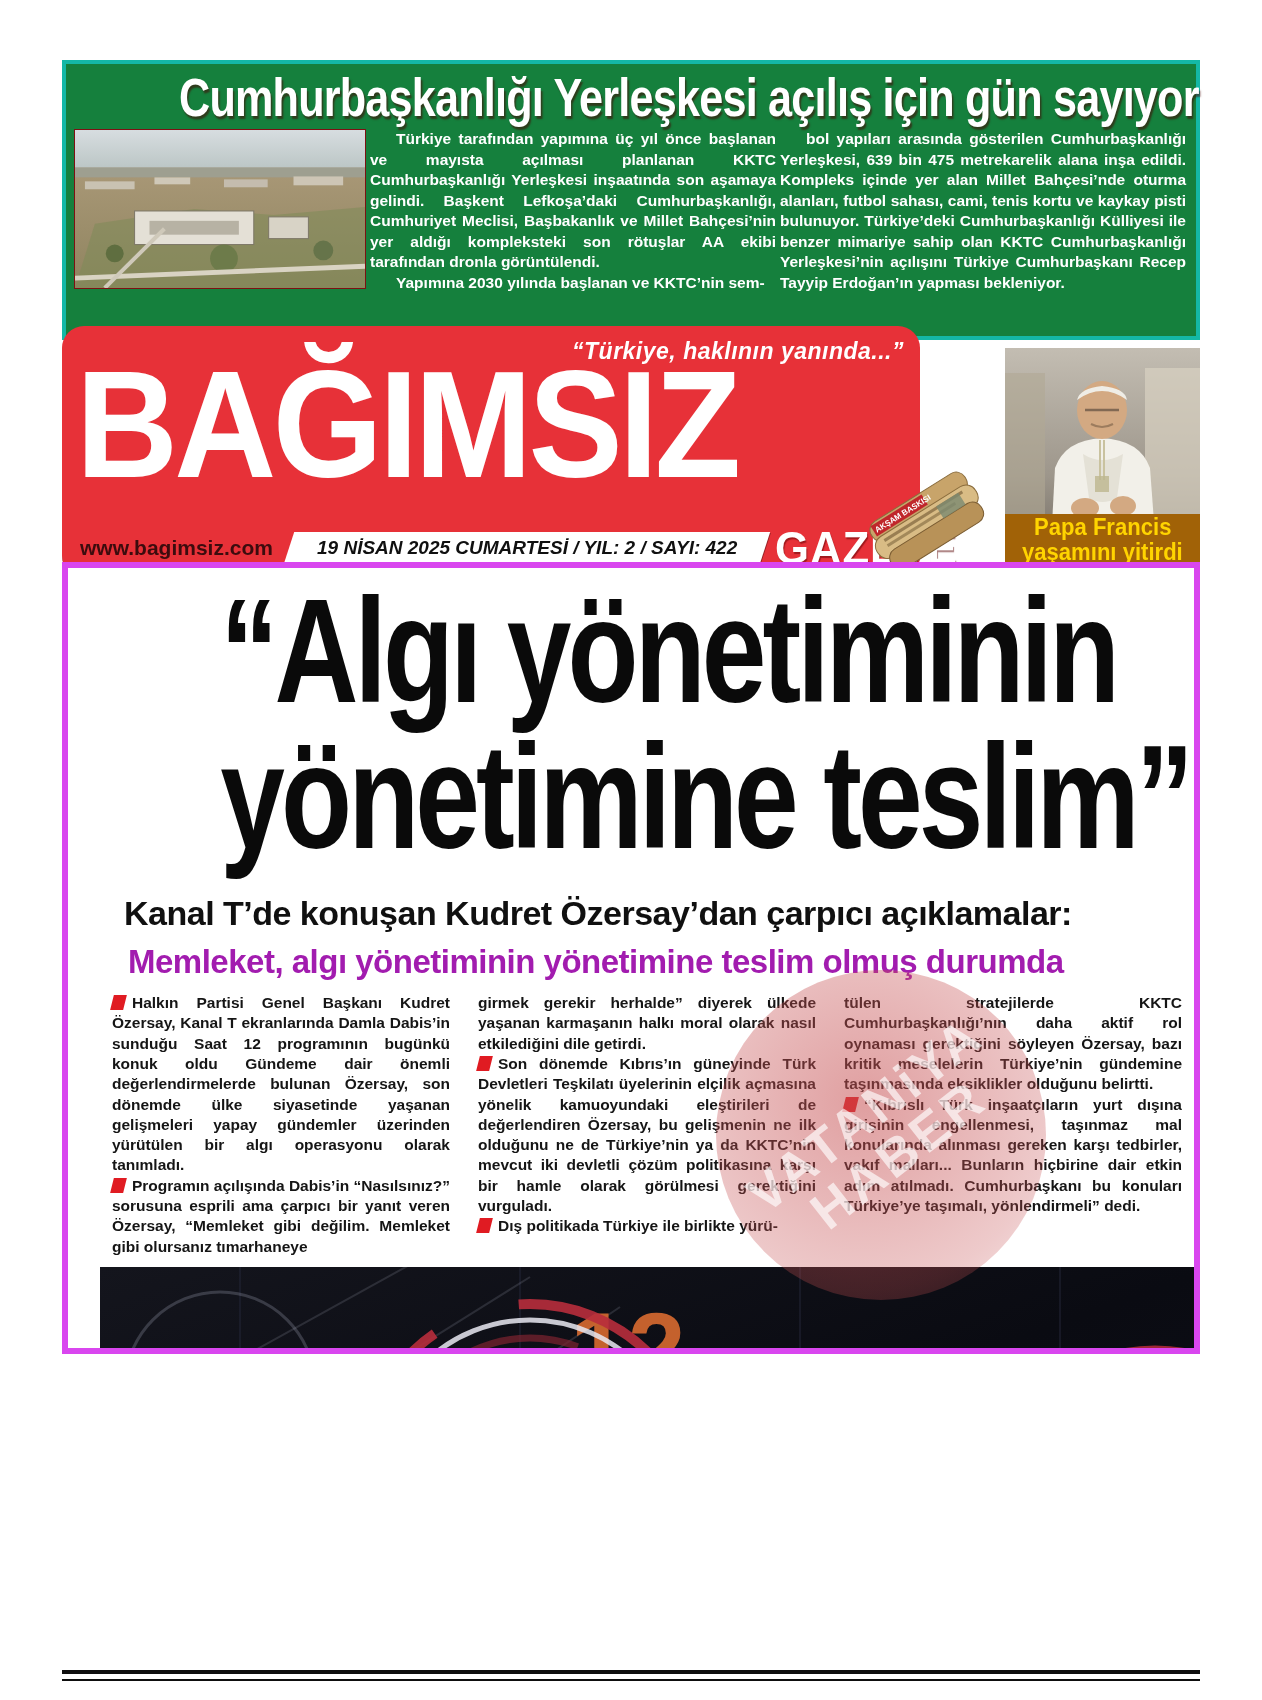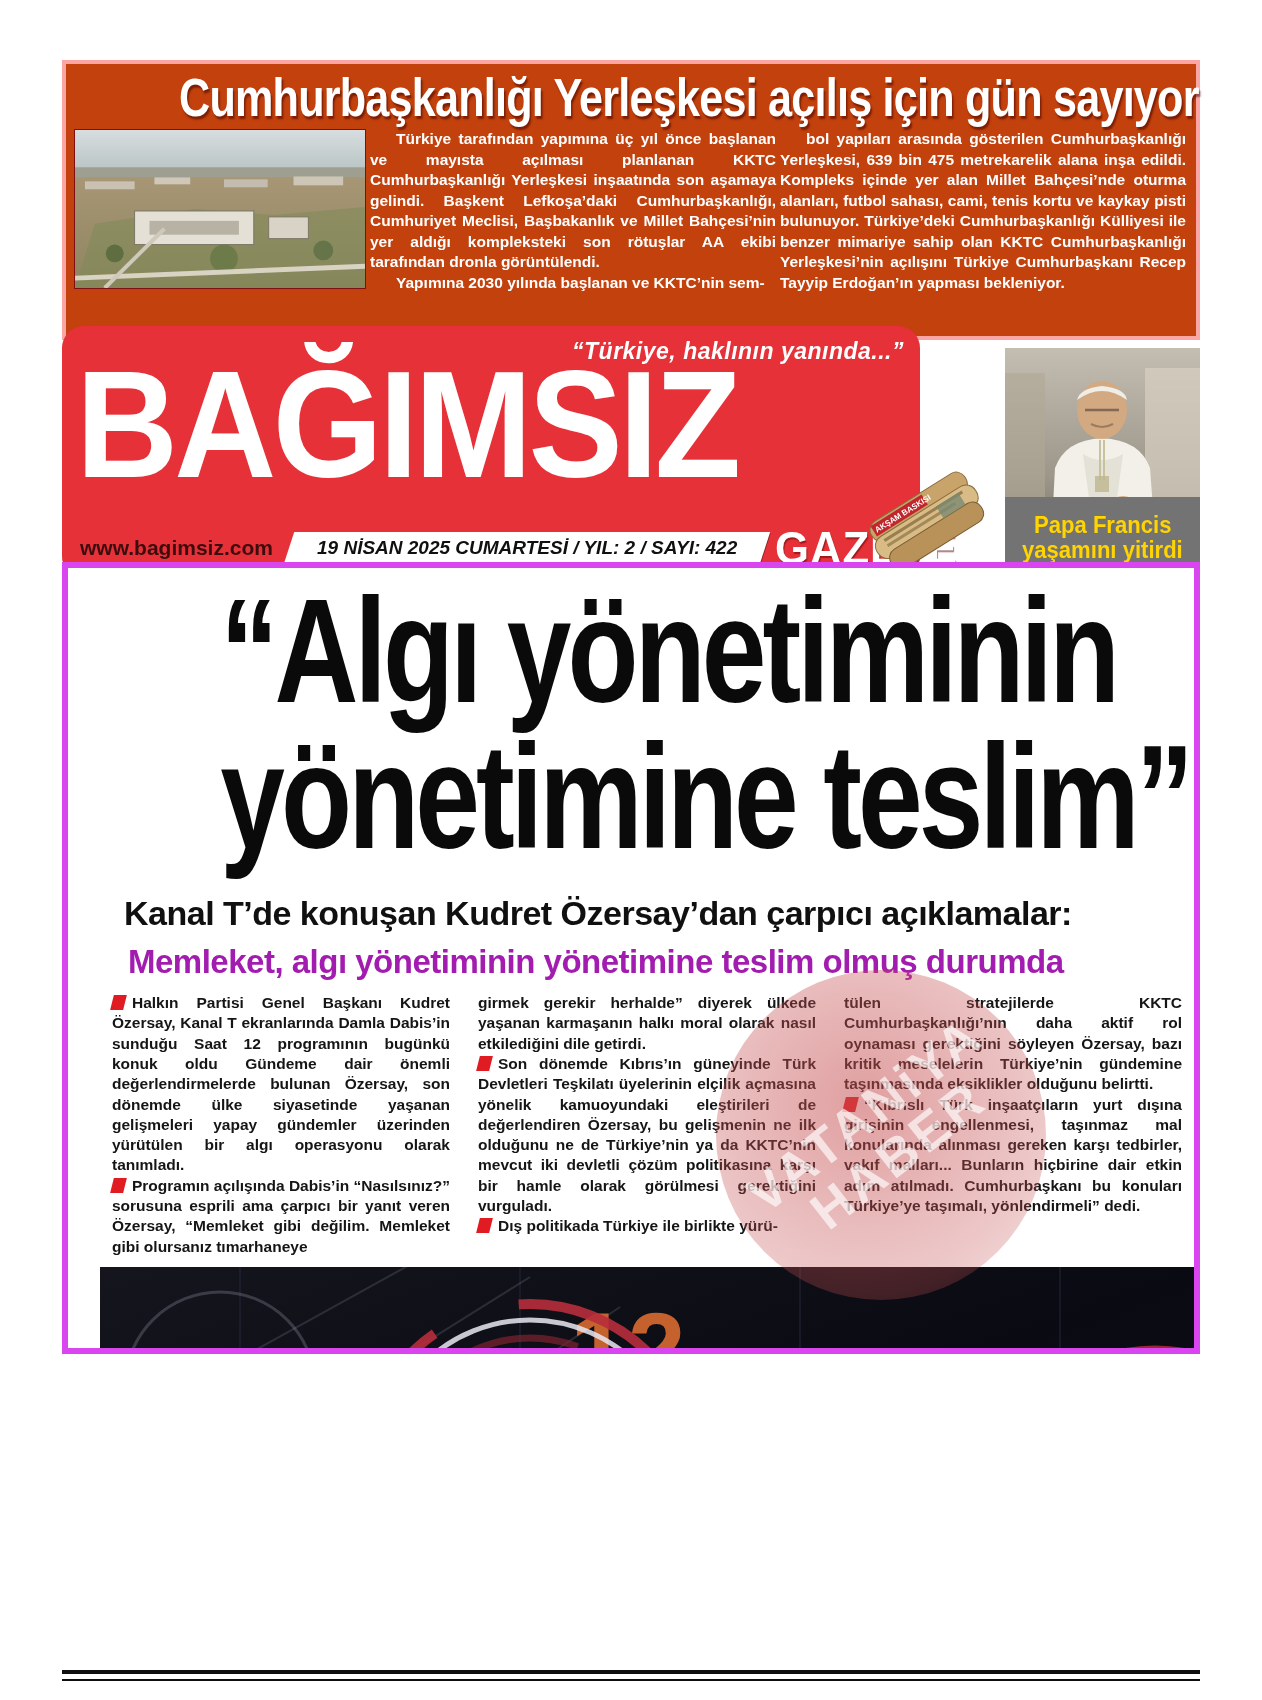--- a/index.html
+++ b/index.html
@@ -6,21 +6,21 @@
   html,body { background:#ffffff; }
   .page {
     position:relative; width:1262px; height:1700px; margin:0 auto;
     background:#ffffff; overflow:hidden;
     font-family:"Liberation Sans", sans-serif;
   }
 
   
   .top-banner {
     position:absolute; left:62px; top:60px; width:1138px; height:280px;
-    background:#c2410c; border:4px solid #fca5a5;
+    background:#15803d; border:4px solid #14b8a6;
   }
   .banner-headline {
     margin-top:4px; text-align:center; white-space:nowrap;
     font-size:54px; font-weight:bold; color:#ffffff; line-height:1.1;
     transform:scaleX(0.80); transform-origin:center;
     text-shadow:2px 3px 2px rgba(70,0,0,0.55); letter-spacing:-1px;
   }
   .banner-body { display:flex; gap:4px; padding:2px 10px 0 8px; }
   .banner-photo { width:292px; height:160px; flex:0 0 auto; border:1px solid #7e1013; }
   .banner-col {
@@ -64,22 +64,22 @@
   }
   .paper-roll { position:absolute; right:-70px; bottom:-8px; width:130px; height:130px; }
 
   
   .pope-box {
     position:absolute; left:943px; top:28px; width:195px; height:214px;
     background:#000; overflow:hidden;
   }
   .pope-photo { position:absolute; inset:0; }
   .pope-caption {
-    position:absolute; left:0; right:0; bottom:0; height:65px; background:#737373;
-    display:flex; flex-direction:column; align-items:center; justify-content:flex-end;
+    position:absolute; left:0; right:0; bottom:0; height:48px; background:#a16207;
+    display:flex; flex-direction:column; align-items:center; justify-content:space-between;
   }
   .pope-caption div {
     color:#ffd400; font-size:24px; font-weight:bold; line-height:1.05;
     transform:scaleX(0.92); white-space:nowrap;
   }
 
   
   .main-box {
     position:absolute; left:62px; top:562px; width:1138px; height:792px;
     border:6px solid #d946ef; background:#ffffff; overflow:hidden;padding-left:32px;

